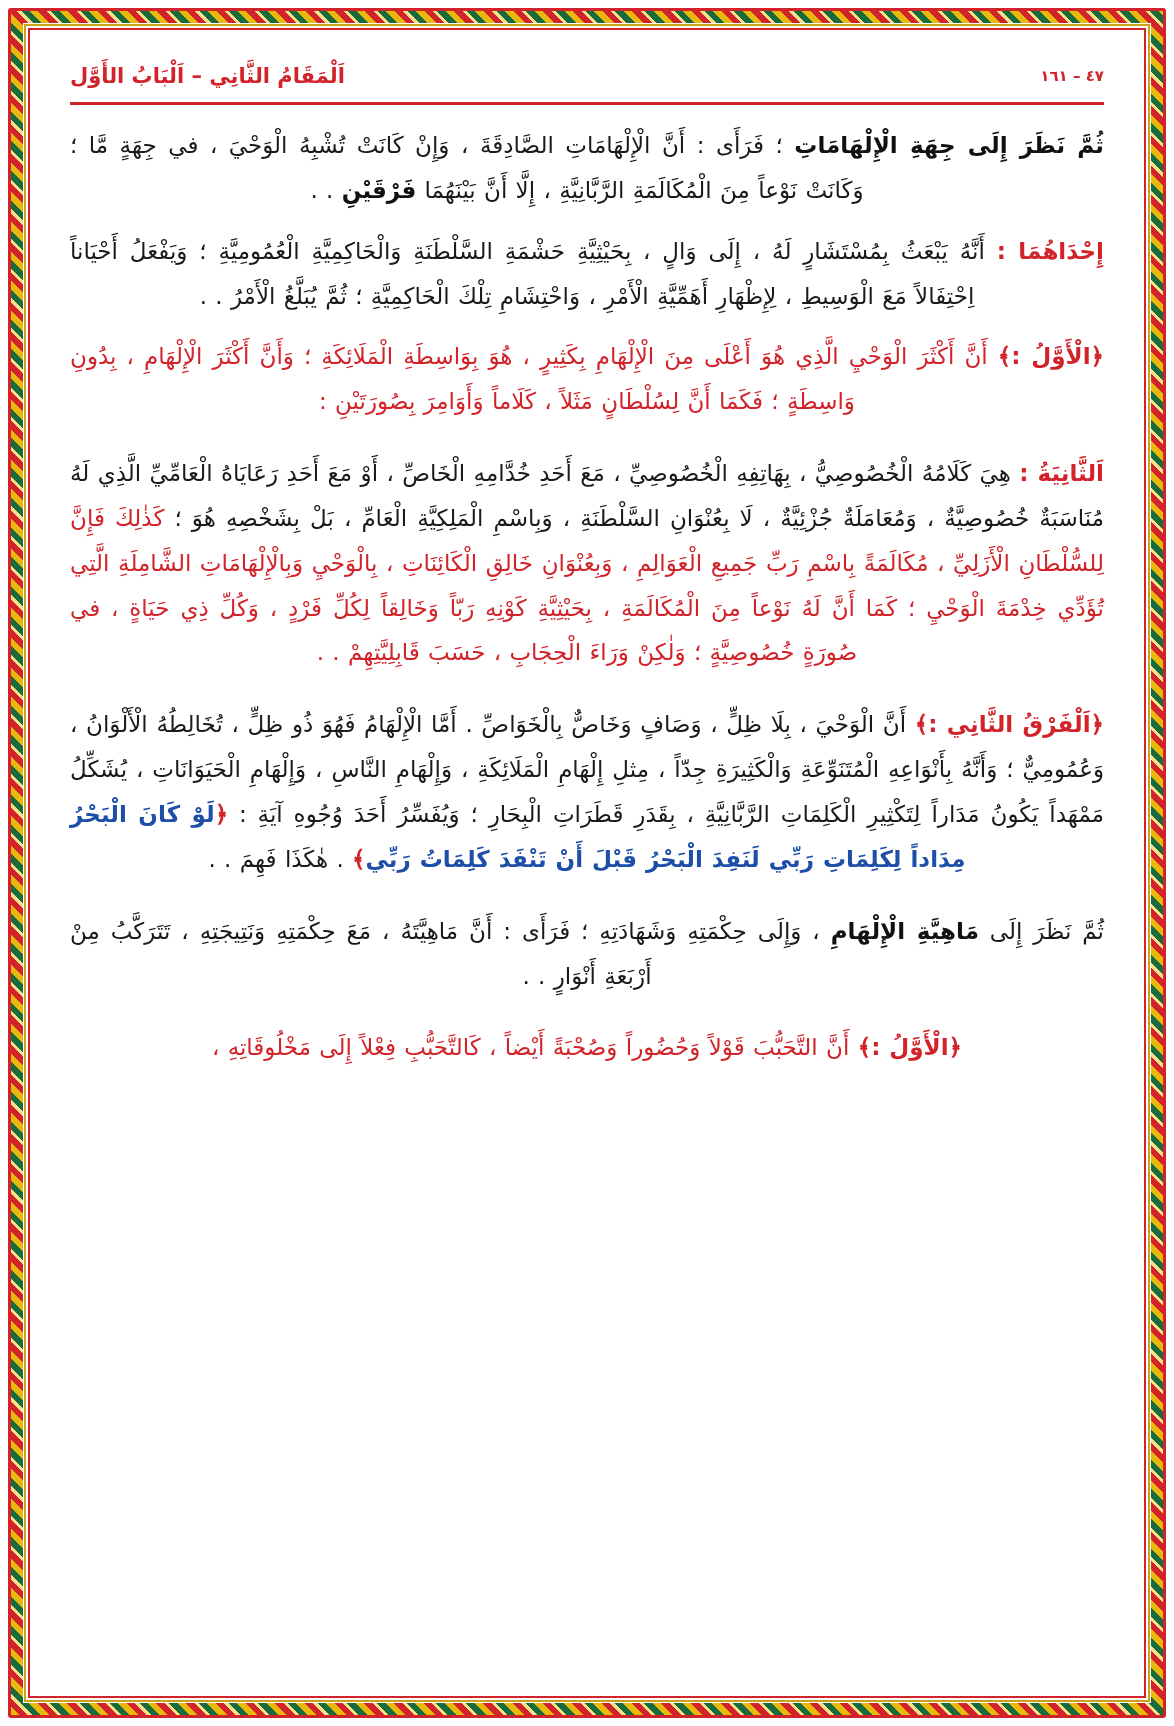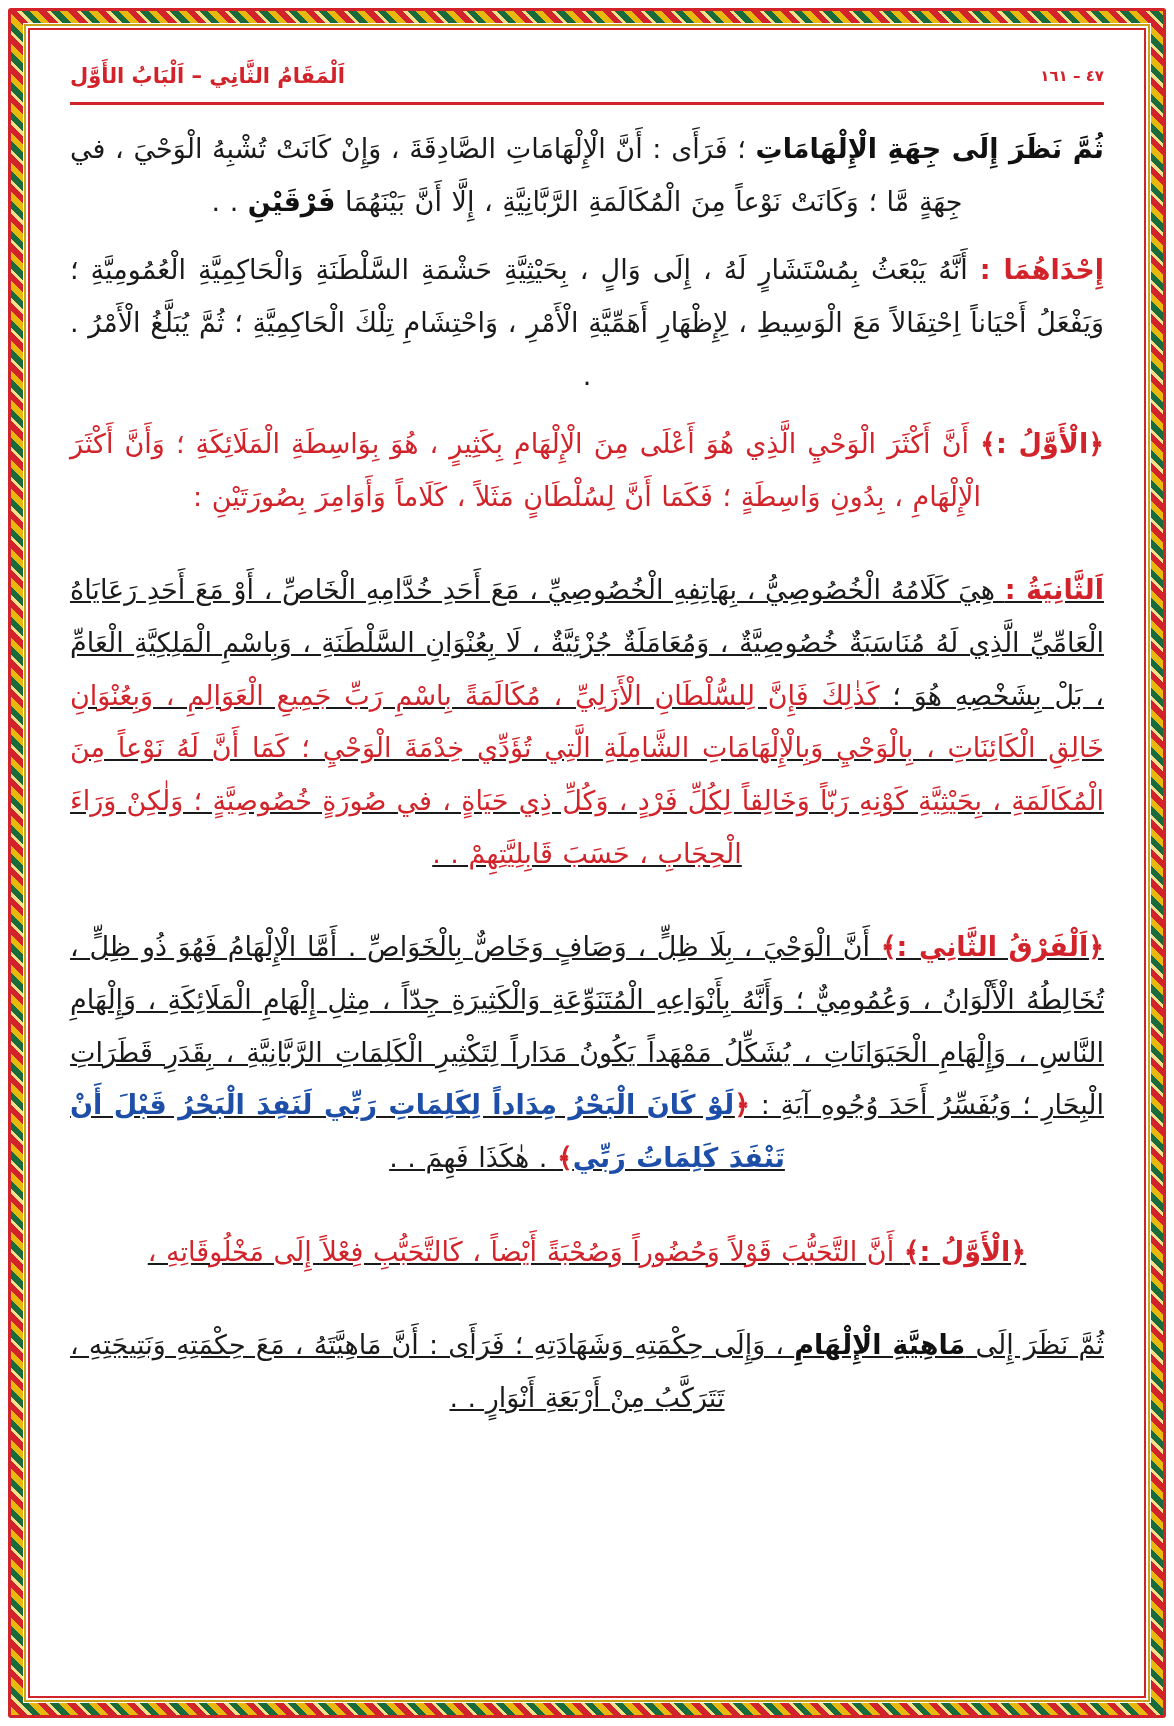--- a/index.html
+++ b/index.html
@@ -103,30 +103,29 @@
     height: 3px;
     background: #d2232a;
   }
 
   
   .body {
     padding: 18px 26px 0 26px;
   }
   p.par {
     margin: 0 0 16px 0;
-    font-size: 27px;
+    font-size: 23px;
     line-height: 1.95;
     text-align: justify;
     text-align-last: center;
     color: #1a1a1a;
     word-spacing: 1px;
   }
   p.par.gap {
-    margin-top: 41px;
-    text-decoration: underline;
+    margin-top: 27px;
   }
   .red {
     color: #d2232a;
   }
   .red-b {
     color: #d2232a;
     font-weight: bold;
   }
   .blue {
     color: #1d4ea8;
@@ -153,18 +152,18 @@
       <div class="header-page">٤٧ – ١٦١</div>
     </div>
     <div class="header-rule"></div>
 
     <div class="body">
       <p class="par"><span class="lead-black" style="font-weight: bold; color: rgb(17, 17, 17);">ثُمَّ نَظَرَ إِلَى جِهَةِ الْإِلْهَامَاتِ</span><span> ؛ فَرَأَى : أَنَّ الْإِلْهَامَاتِ الصَّادِقَةَ ، وَإِنْ كَانَتْ تُشْبِهُ الْوَحْيَ ، في جِهَةٍ مَّا ؛ وَكَانَتْ نَوْعاً مِنَ الْمُكَالَمَةِ الرَّبَّانِيَّةِ ، إِلَّا أَنَّ بَيْنَهُمَا </span><span class="lead-black" style="font-weight: bold; color: rgb(17, 17, 17);">فَرْقَيْنِ</span><span> . .</span></p>
       <p class="par"><span class="red-b">إِحْدَاهُمَا :</span><span> أَنَّهُ يَبْعَثُ بِمُسْتَشَارٍ لَهُ ، إِلَى وَالٍ ، بِحَيْثِيَّةِ حَشْمَةِ السَّلْطَنَةِ وَالْحَاكِمِيَّةِ الْعُمُومِيَّةِ ؛ وَيَفْعَلُ أَحْيَاناً اِحْتِفَالاً مَعَ الْوَسِيطِ ، لِإِظْهَارِ أَهَمِّيَّةِ الْأَمْرِ ، وَاحْتِشَامِ تِلْكَ الْحَاكِمِيَّةِ ؛ ثُمَّ يُبَلَّغُ الْأَمْرُ . .</span></p>
       <p class="par"><span class="red-b">﴿الْأَوَّلُ :﴾</span><span class="red"> أَنَّ أَكْثَرَ الْوَحْيِ الَّذِي هُوَ أَعْلَى مِنَ الْإِلْهَامِ بِكَثِيرٍ ، هُوَ بِوَاسِطَةِ الْمَلَائِكَةِ ؛ وَأَنَّ أَكْثَرَ الْإِلْهَامِ ، بِدُونِ وَاسِطَةٍ ؛ فَكَمَا أَنَّ لِسُلْطَانٍ مَثَلاً ، كَلَاماً وَأَوَامِرَ بِصُورَتَيْنِ :</span></p>
       <p class="par gap"><span class="red-b">اَلثَّانِيَةُ :</span><span> هِيَ كَلَامُهُ الْخُصُوصِيُّ ، بِهَاتِفِهِ الْخُصُوصِيِّ ، مَعَ أَحَدِ خُدَّامِهِ الْخَاصِّ ، أَوْ مَعَ أَحَدِ رَعَايَاهُ الْعَامِّيِّ الَّذِي لَهُ مُنَاسَبَةٌ خُصُوصِيَّةٌ ، وَمُعَامَلَةٌ جُزْئِيَّةٌ ، لَا بِعُنْوَانِ السَّلْطَنَةِ ، وَبِاسْمِ الْمَلِكِيَّةِ الْعَامِّ ، بَلْ بِشَخْصِهِ هُوَ ؛ </span><span class="red">كَذٰلِكَ فَإِنَّ لِلسُّلْطَانِ الْأَزَلِيِّ ، مُكَالَمَةً بِاسْمِ رَبِّ جَمِيعِ الْعَوَالِمِ ، وَبِعُنْوَانِ خَالِقِ الْكَائِنَاتِ ، بِالْوَحْيِ وَبِالْإِلْهَامَاتِ الشَّامِلَةِ الَّتِي تُؤَدِّي خِدْمَةَ الْوَحْيِ ؛ كَمَا أَنَّ لَهُ نَوْعاً مِنَ الْمُكَالَمَةِ ، بِحَيْثِيَّةِ كَوْنِهِ رَبّاً وَخَالِقاً لِكُلِّ فَرْدٍ ، وَكُلِّ ذِي حَيَاةٍ ، في صُورَةٍ خُصُوصِيَّةٍ ؛ وَلٰكِنْ وَرَاءَ الْحِجَابِ ، حَسَبَ قَابِلِيَّتِهِمْ . .</span></p>
       <p class="par gap"><span class="red-b">﴿اَلْفَرْقُ الثَّانِي :﴾</span><span> أَنَّ الْوَحْيَ ، بِلَا ظِلٍّ ، وَصَافٍ وَخَاصٌّ بِالْخَوَاصِّ . أَمَّا الْإِلْهَامُ فَهُوَ ذُو ظِلٍّ ، تُخَالِطُهُ الْأَلْوَانُ ، وَعُمُومِيٌّ ؛ وَأَنَّهُ بِأَنْوَاعِهِ الْمُتَنَوِّعَةِ وَالْكَثِيرَةِ جِدّاً ، مِثلِ إِلْهَامِ الْمَلَائِكَةِ ، وَإِلْهَامِ النَّاسِ ، وَإِلْهَامِ الْحَيَوَانَاتِ ، يُشَكِّلُ مَمْهَداً يَكُونُ مَدَاراً لِتَكْثِيرِ الْكَلِمَاتِ الرَّبَّانِيَّةِ ، بِقَدَرِ قَطَرَاتِ الْبِحَارِ ؛ وَيُفَسِّرُ أَحَدَ وُجُوهِ آيَةِ : </span><span class="quote-mark">﴿</span><span class="blue">لَوْ كَانَ الْبَحْرُ مِدَاداً لِكَلِمَاتِ رَبِّي لَنَفِدَ الْبَحْرُ قَبْلَ أَنْ تَنْفَدَ كَلِمَاتُ رَبِّي</span><span class="quote-mark">﴾</span><span> . هٰكَذَا فَهِمَ . .</span></p>
+      <p class="par gap"><span>ثُمَّ نَظَرَ إِلَى </span><span class="lead-black" style="font-weight: bold; color: rgb(17, 17, 17);">مَاهِيَّةِ الْإِلْهَامِ</span><span> ، وَإِلَى حِكْمَتِهِ وَشَهَادَتِهِ ؛ فَرَأَى : أَنَّ مَاهِيَّتَهُ ، مَعَ حِكْمَتِهِ وَنَتِيجَتِهِ ، تَتَرَكَّبُ مِنْ أَرْبَعَةِ أَنْوَارٍ . .</span></p>
       <p class="par gap"><span class="red-b">﴿الْأَوَّلُ :﴾</span><span class="red"> أَنَّ التَّحَبُّبَ قَوْلاً وَحُضُوراً وَصُحْبَةً أَيْضاً ، كَالتَّحَبُّبِ فِعْلاً إِلَى مَخْلُوقَاتِهِ ،</span></p>
-      <p class="par gap"><span>ثُمَّ نَظَرَ إِلَى </span><span class="lead-black" style="font-weight: bold; color: rgb(17, 17, 17);">مَاهِيَّةِ الْإِلْهَامِ</span><span> ، وَإِلَى حِكْمَتِهِ وَشَهَادَتِهِ ؛ فَرَأَى : أَنَّ مَاهِيَّتَهُ ، مَعَ حِكْمَتِهِ وَنَتِيجَتِهِ ، تَتَرَكَّبُ مِنْ أَرْبَعَةِ أَنْوَارٍ . .</span></p>
     </div>
 
   </div>
 </div>
 
 </body></html>

